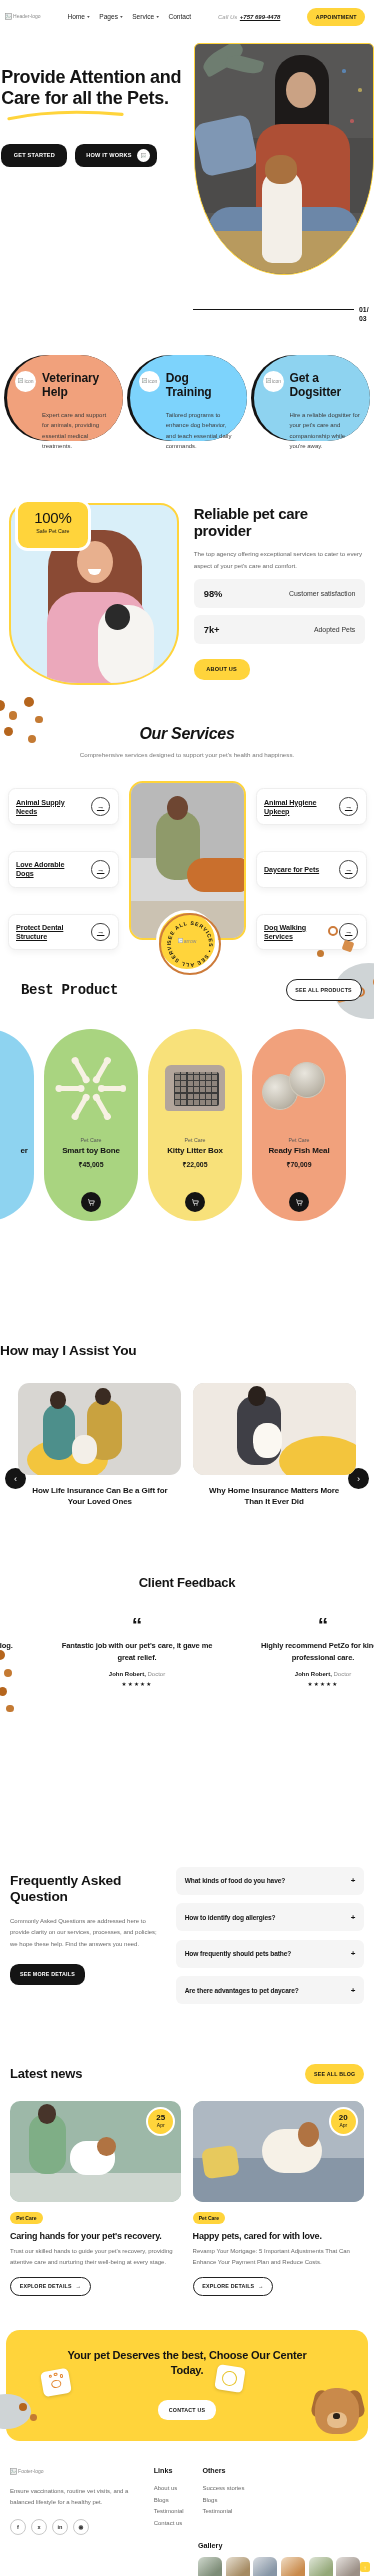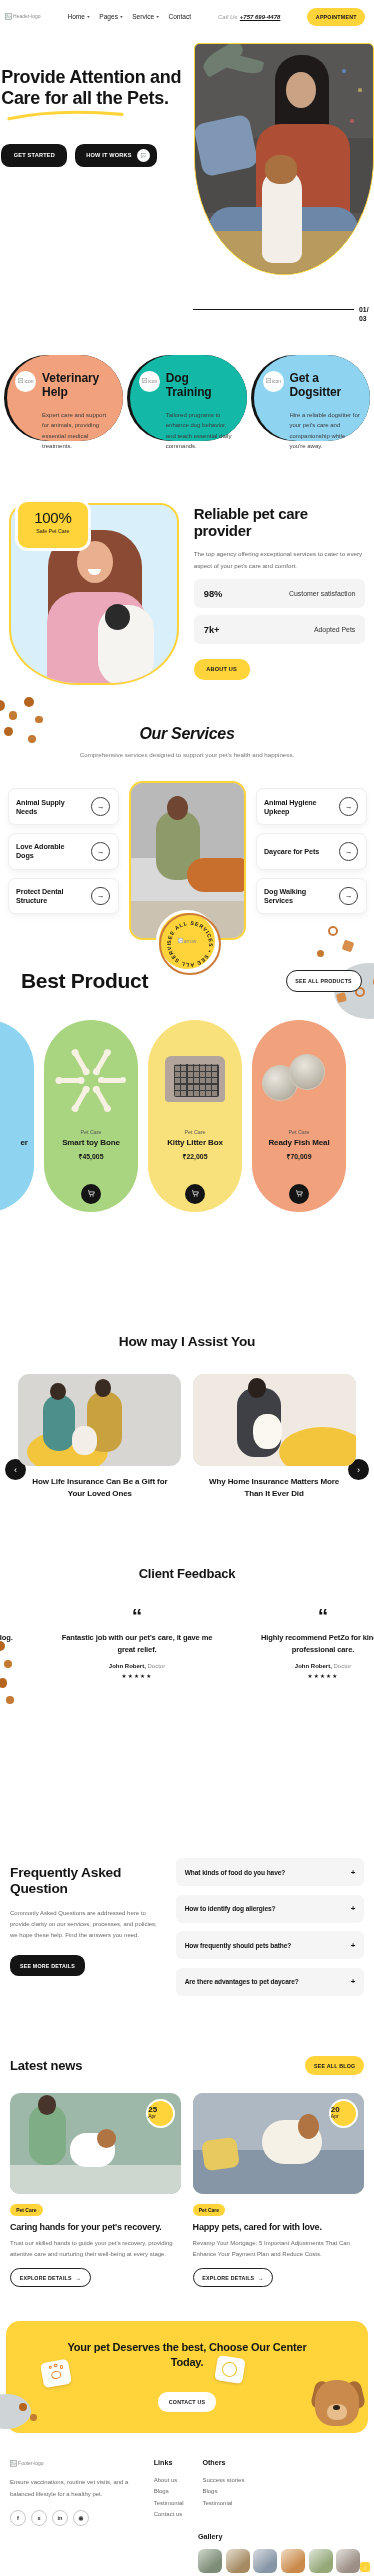--- a/index.html
+++ b/index.html
@@ -44,21 +44,21 @@
   .hv-rug { position:absolute; left:0; top:187px; width:180px; height:45px; background:#b89a5e; }
   .hv-dot { position:absolute; width:3.7px; height:3.7px; border-radius:50%; }
   .slide-row { position:absolute; left:193px; right:0; top:270px; display:flex; align-items:flex-start; gap:5px; }
   .slide-line { flex:1; height:0.6px; background:#141414; margin-top:4.4px; }
   .slide-nums { font-size:6.9px; font-weight:bold; line-height:1.4; width:15px; }
 
   
   .features { display:flex; gap:4.4px; margin:36px 3.7px 0 3.7px; }
   .feature { flex:1; background:#141414; border-radius:44px; padding-left:3.1px; }
   .feature-inner { border-radius:44px; height:86px; padding:16px 10px 0 8.7px; display:flex; gap:5.6px; }
-  .f-salmon { background:#F1A17C; } .f-yellow { background:#14b8a6; } .f-blue { background:#8ED3F0; }
+  .f-salmon { background:#F1A17C; } .f-yellow { background:#7dd3fc; } .f-blue { background:#8ED3F0; }
   .f-icon { width:21px; height:21px; border-radius:50%; background:#fff; flex:0 0 auto; display:flex; align-items:center; justify-content:center; }
   .feature h3 { font-size:12px; margin-bottom:11px; letter-spacing:-0.1px; }
   .feature p { font-size:6px; line-height:1.75; color:#3c3c3c; }
 
   
   .about { display:flex; margin-top:62px; padding:0 8.7px; gap:15px; }
   .about-visual { position:relative; width:170px; height:182px; flex:0 0 auto; }
   .about-img { position:absolute; inset:0; background:#D9EFF9; border:2.5px solid #FFD43B; border-radius:18.7px 18.7px 69px 69px / 18.7px 18.7px 56px 56px; overflow:hidden; }
   .av-hair { position:absolute; left:37px; top:25px; width:94px; height:137px; background:#8a4a34; border-radius:37px; }
   .av-face { position:absolute; left:66px; top:36px; width:36px; height:42px; background:#e8b08e; border-radius:50%; }
@@ -75,21 +75,21 @@
   .stat { background:#F4F4F4; border-radius:6.2px; padding:8.7px 10px; display:flex; align-items:center; justify-content:space-between; margin-top:7.5px; }
   .stat .v { font-size:9.4px; font-weight:bold; }
   .stat .l { font-size:6.9px; color:#333; }
   .btn-about { background:#FFD43B; font-size:5.6px; padding:7.5px 12.5px; border-radius:10px; margin-top:15px; letter-spacing:0.2px; }
 
   
   .services { margin-top:40px; position:relative; }
   .services h2 { text-align:center; font-size:16px; letter-spacing:-0.3px;font-style:italic; }
   .services .sub { text-align:center; font-size:6.2px; color:#777; margin-top:8.7px; }
   .svc-grid { display:flex; justify-content:space-between; align-items:flex-start; padding:0 7.5px; margin-top:22.5px; position:relative; }
-  .svc-col { width:111px; display:flex; flex-direction:column; gap:8px; padding-top:7.5px; }
+  .svc-col { width:111px; display:flex; flex-direction:column; gap:26px; padding-top:7.5px;text-decoration:underline; }
   .svc-row { background:#fff; border:0.6px solid #eee; box-shadow:0 2.5px 6.2px rgba(0,0,0,.05); border-radius:7.5px; padding:8px 7.5px; display:flex; align-items:center; justify-content:space-between; min-height:36px; }
   .svc-row span.t { font-size:7.2px; font-weight:bold; width:62px; letter-spacing:-0.1px; }
   .arr-circle { width:18.7px; height:18.7px; border:0.6px solid #444; border-radius:50%; display:flex; align-items:center; justify-content:center; font-size:7.5px; color:#222; flex:0 0 auto; cursor:pointer; }
   .svc-center { position:relative; width:117px; height:159px; flex:0 0 auto; }
   .svc-img { position:absolute; inset:0; border:2.5px solid #FFD43B; border-radius:13.7px; background:#d9d9d9; overflow:hidden; }
   .sc-couch { position:absolute; left:0; top:0; width:100%; height:75px; background:#b9b9b9; }
   .sc-person { position:absolute; left:25px; top:28px; width:44px; height:69px; background:#8f9a6a; border-radius:18.7px; }
   .sc-head { position:absolute; left:36px; top:13.7px; width:21px; height:24px; background:#6e4632; border-radius:50%; }
   .sc-dog { position:absolute; left:56px; top:75px; width:59px; height:34px; background:#c96f2d; border-radius:18.7px 6.2px 6.2px 18.7px; }
   .sc-rug { position:absolute; left:0; bottom:0; width:100%; height:37px; background:#cbc2b2; }
@@ -99,42 +99,42 @@
   
   .kibble { position:absolute; border-radius:50%; background:#b5651d; }
   .kib2 { background:#c47a33; }
   .bowl { position:absolute; background:#cfd4d6; border-radius:50%; }
   .ring { position:absolute; border:2.5px solid #cd7b3a; border-radius:50%; background:transparent; }
   .biscuit { position:absolute; background:#d78e4b; border-radius:1.9px; }
 
   
   .products { margin-top:29px; position:relative; }
   .prod-head { display:flex; align-items:center; justify-content:space-between; padding:0 12.5px 0 21px; }
-  .prod-head h2 { font-size:21px; letter-spacing:-0.3px; }
+  .prod-head h2 { font-size:14px; letter-spacing:-0.3px;font-family:Liberation Mono, monospace; }
   .btn-seeall { border:0.6px solid #222; background:#fff; font-size:5.3px; padding:6.9px 8.7px; border-radius:11.2px; letter-spacing:0.2px; }
   .prod-row { display:flex; gap:10px; margin-top:27.5px; margin-left:-60px; }
   .prod-card { width:94px; height:192px; border-radius:62px; flex:0 0 auto; text-align:center; position:relative; padding-top:22.5px; }
   .p-blue { background:#8ED3F0; } .p-green { background:#A9D480; } .p-yellow { background:#F8E17A; } .p-salmon { background:#F1A17C; }
   .prod-card .cat { font-size:5.3px; color:#555; margin-top:6.2px; }
   .prod-card .nm { font-size:8px; font-weight:bold; margin-top:3.1px; letter-spacing:-0.1px; }
   .prod-card .pr { font-size:6.9px; font-weight:bold; margin-top:5px; }
   .cart-btn { position:absolute; left:50%; transform:translateX(-50%); bottom:8.7px; width:20px; height:20px; border-radius:50%; background:#141414; display:flex; align-items:center; justify-content:center; cursor:pointer; }
   .prod-art { height:80px; position:relative; }
   .bone { position:absolute; left:50%; top:35px; width:22.5px; height:5px; background:#f7f1e3; border-radius:2.5px; margin-left:-11.2px; }
   .bone::before, .bone::after { content:""; position:absolute; width:6.9px; height:6.9px; background:#f7f1e3; border-radius:50%; top:-1.2px; }
   .bone::before { left:-3.1px; } .bone::after { right:-3.1px; }
   .crate { position:absolute; left:50%; top:13.7px; transform:translateX(-50%); width:60px; height:46px; background:#b3a59b; border-radius:6.2px 6.2px 3.7px 3.7px; }
   .crate::before { content:""; position:absolute; left:8.7px; top:7.5px; right:6.2px; bottom:5px; background:
       repeating-linear-gradient(90deg,#3a3a3a 0 1.2px,transparent 1.2px 6.2px),
       repeating-linear-gradient(0deg,#3a3a3a 0 1.2px,transparent 1.2px 6.2px); background-color:#8e847c; border-radius:2.5px; }
   .can { position:absolute; width:36px; height:36px; border-radius:50%; background:radial-gradient(circle at 35% 35%, #e9e6de, #b9b3a6 70%, #8f8a7e); border:1.9px solid #cfc9bb; }
 
   
   .assist { margin-top:122px; position:relative; }
-  .assist h2 { text-align:center; font-size:13.7px; letter-spacing:-0.2px; }
+  .assist h2 { font-size:13.7px; letter-spacing:-0.2px; }
   .assist-row { display:flex; gap:11.2px; justify-content:center; margin-top:25px; }
   .assist-card { width:163px; }
   .assist-img { height:92px; border-radius:11.2px; overflow:hidden; position:relative; background:#d8d6d2; }
   .assist-title { font-size:8px; font-weight:bold; text-align:center; line-height:1.45; margin-top:10px; padding:0 8.7px; letter-spacing:-0.1px; }
   .car-arrow { position:absolute; top:125px; width:21px; height:21px; border-radius:50%; background:#141414; color:#fff; display:flex; align-items:center; justify-content:center; font-size:9.4px; cursor:pointer; }
   .car-prev { left:5px; } .car-next { right:5px; }
   .ai-bean { position:absolute; width:81px; height:44px; background:#f3c53d; border-radius:50%; bottom:-7.5px; left:8.7px; }
   .ai-p1 { position:absolute; left:25px; top:21px; width:32px; height:56px; background:#4d8f8b; border-radius:15px; }
   .ai-p2 { position:absolute; left:69px; top:17.5px; width:35px; height:60px; background:#c9a23f; border-radius:15px; }
   .ai-h { position:absolute; width:16px; height:17.5px; background:#3a2b22; border-radius:50%; }
@@ -170,21 +170,21 @@
 
   
   .news { margin-top:60px; padding:0 10px; }
   .news-head { display:flex; align-items:center; justify-content:space-between; }
   .news-head h2 { font-size:13px; letter-spacing:-0.2px; }
   .btn-blog { background:#FFD43B; font-size:5.3px; padding:6.9px 8.7px; border-radius:10px; letter-spacing:0.2px; }
   .news-row { display:flex; gap:11.2px; margin-top:17.5px; }
   .news-card { width:172px; }
   .news-img { height:101px; border-radius:10px; position:relative; background:#9db8a8; overflow:visible; }
   .ni-inner { position:absolute; inset:0; border-radius:10px; overflow:hidden; }
-  .date-badge { position:absolute; top:6.2px; right:6.2px; width:29px; height:29px; border-radius:50%; background:#FFD43B; border:2.5px solid #fff; text-align:left; z-index:2; }
+  .date-badge { position:absolute; top:6.2px; right:6.2px; width:29px; height:29px; border-radius:50%; background:#FFD43B; border:2.5px solid #fff; text-align:center; z-index:2; }
   .date-badge .d { font-size:8px; font-weight:bold; margin-top:3.7px; }
   .date-badge .m { font-size:5px; margin-top:-0.6px; }
   .tag { display:inline-block; background:#FFD43B; font-size:5px; font-weight:bold; padding:3.1px 6.2px; border-radius:6.2px; margin-top:10px; }
   .news-card h3 { font-size:9px; margin-top:6.2px; letter-spacing:-0.2px; }
   .news-card .body { font-size:6px; line-height:1.8; color:#6a6a6a; margin-top:5.6px; }
   .explore { display:inline-flex; align-items:center; gap:3.7px; border:0.6px solid #222; border-radius:10px; font-size:5.3px; font-weight:bold; padding:5.6px 8.7px; margin-top:8.7px; cursor:pointer; letter-spacing:0.2px; }
   .n1-table { position:absolute; left:0; bottom:0; width:100%; height:29px; background:#cdd6cf; }
   .n1-person { position:absolute; left:18.7px; top:12.5px; width:37px; height:60px; background:#7fae86; border-radius:16px; }
   .n1-head { position:absolute; left:27.5px; top:2.5px; width:18.7px; height:20px; background:#47342a; border-radius:50%; }
   .n1-dog { position:absolute; left:60px; top:40px; width:45px; height:34px; background:#fff; border-radius:16px; }

